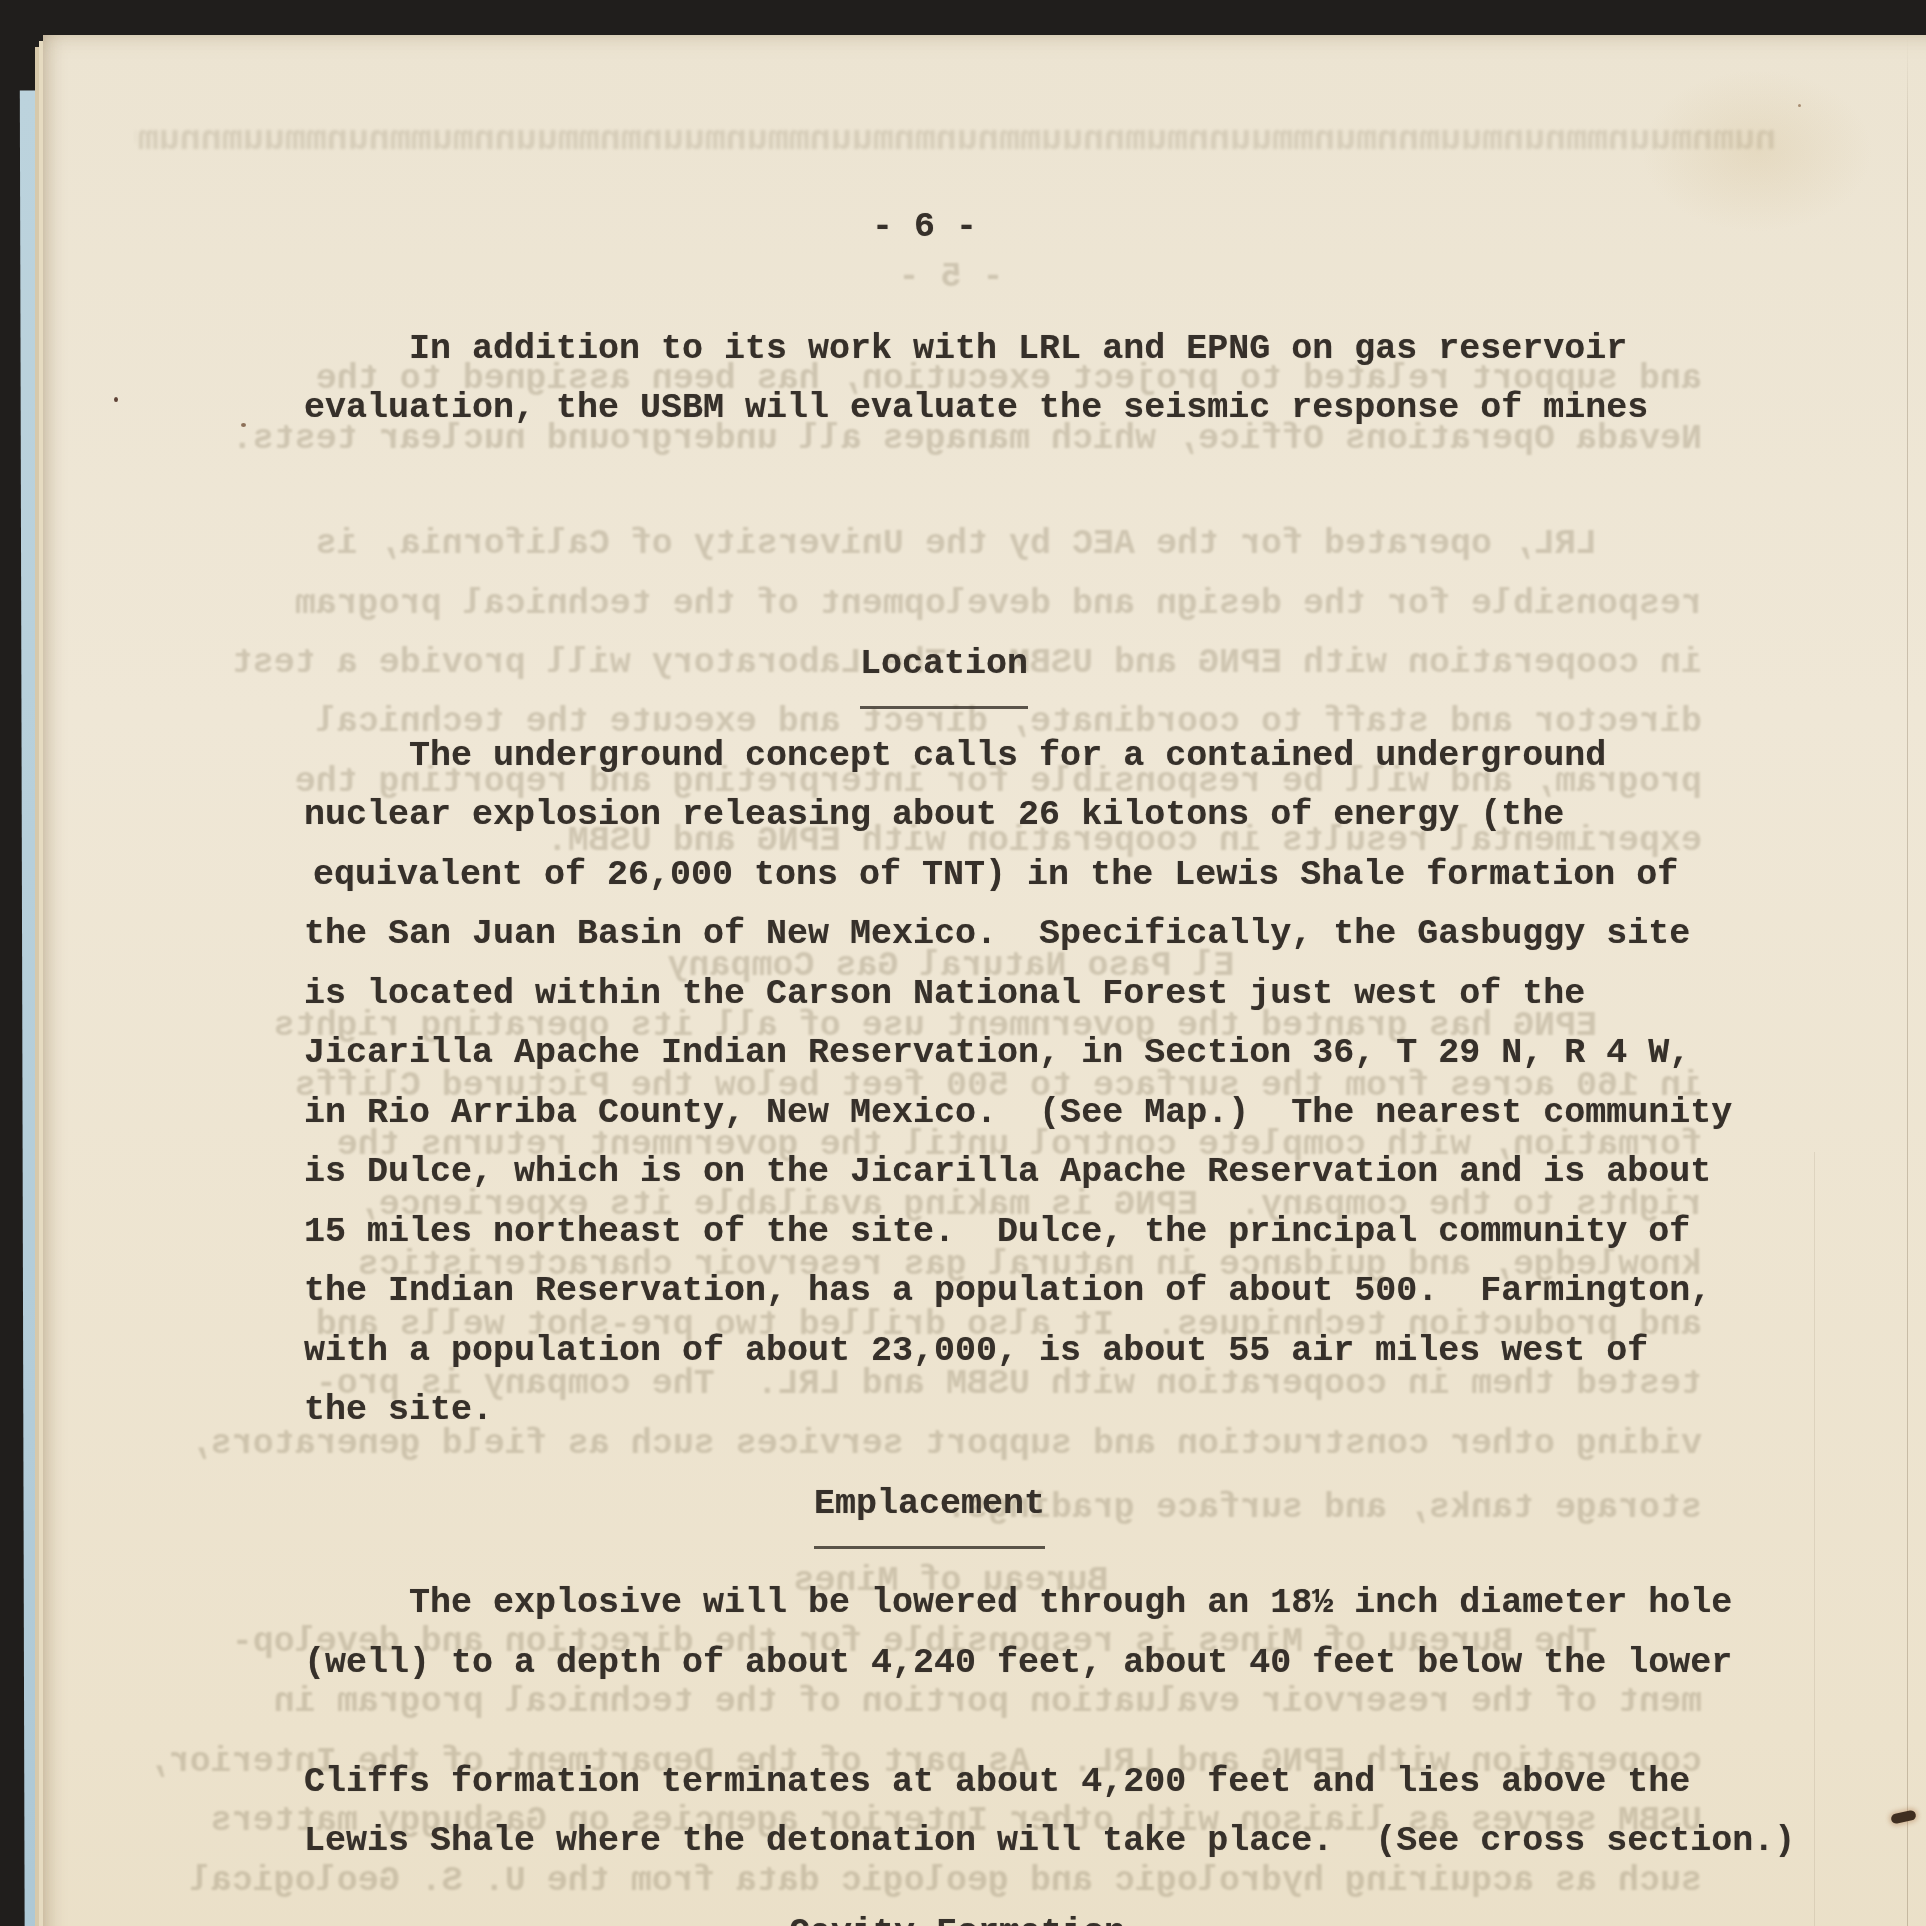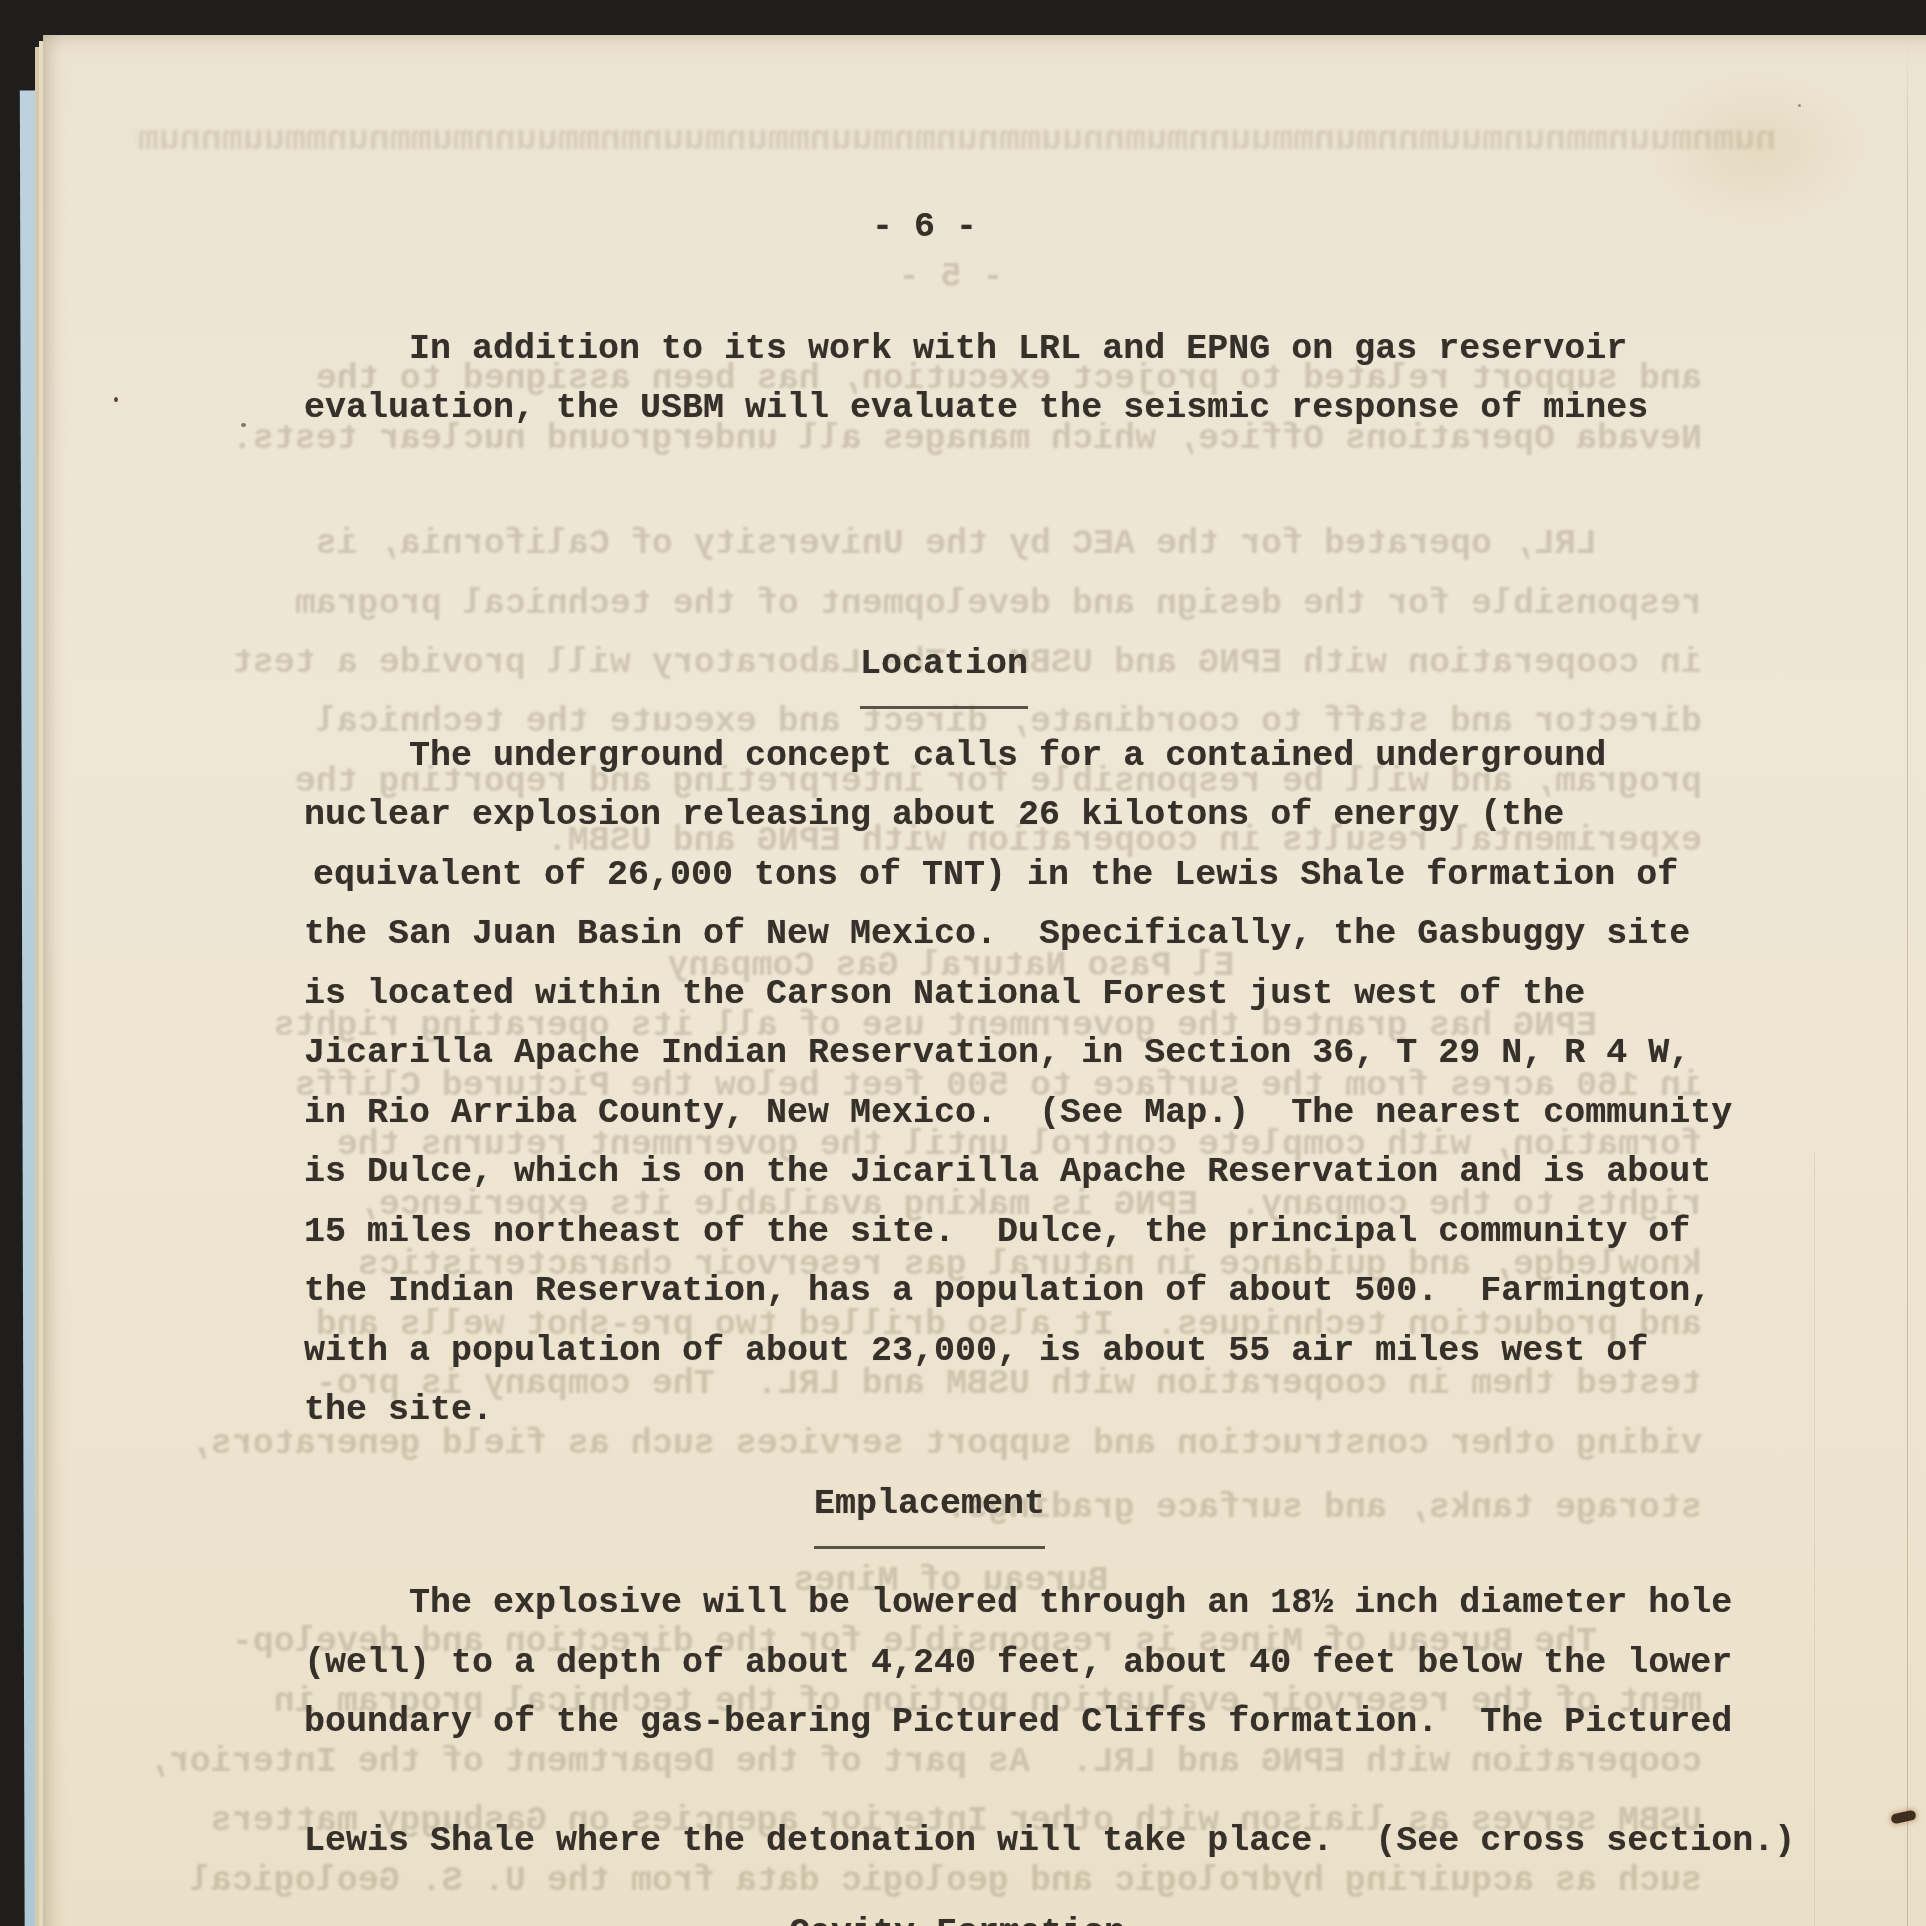--- a/index.html
+++ b/index.html
@@ -109,21 +109,21 @@
     <div class="t" style="top:1116px;left:261px">is Dulce, which is on the Jicarilla Apache Reservation and is about</div>
     <div class="t" style="top:1176px;left:261px">15 miles northeast of the site.  Dulce, the principal community of</div>
     <div class="t" style="top:1235px;left:261px">the Indian Reservation, has a population of about 500.  Farmington,</div>
     <div class="t" style="top:1295px;left:261px">with a population of about 23,000, is about 55 air miles west of</div>
     <div class="t" style="top:1354px;left:261px">the site.</div>
 
     <div class="t h" style="top:1448px;left:771px">Emplacement</div>
 
     <div class="t" style="top:1547px;left:261px">     The explosive will be lowered through an 18½ inch diameter hole</div>
     <div class="t" style="top:1607px;left:261px">(well) to a depth of about 4,240 feet, about 40 feet below the lower</div>
-    <div class="t" style="top:1666px;left:261px">boundary of the gas-bearing Pictured Cliffs formation.  The Pictured</div>
+    <div class="t" style="top:1726px;left:261px">Cliffs formation terminates at about 4,200 feet and lies above the</div>
     <div class="t" style="top:1785px;left:261px">Lewis Shale where the detonation will take place.  (See cross section.)</div>
 
     <div class="t h" style="top:1877px;left:746px">Cavity Formation</div>
 
     <div class="crease"></div>
     <div class="crease-2"></div>
     <div class="staple staple-top"></div>
 
     <div class="stain stain-br"></div>
 

